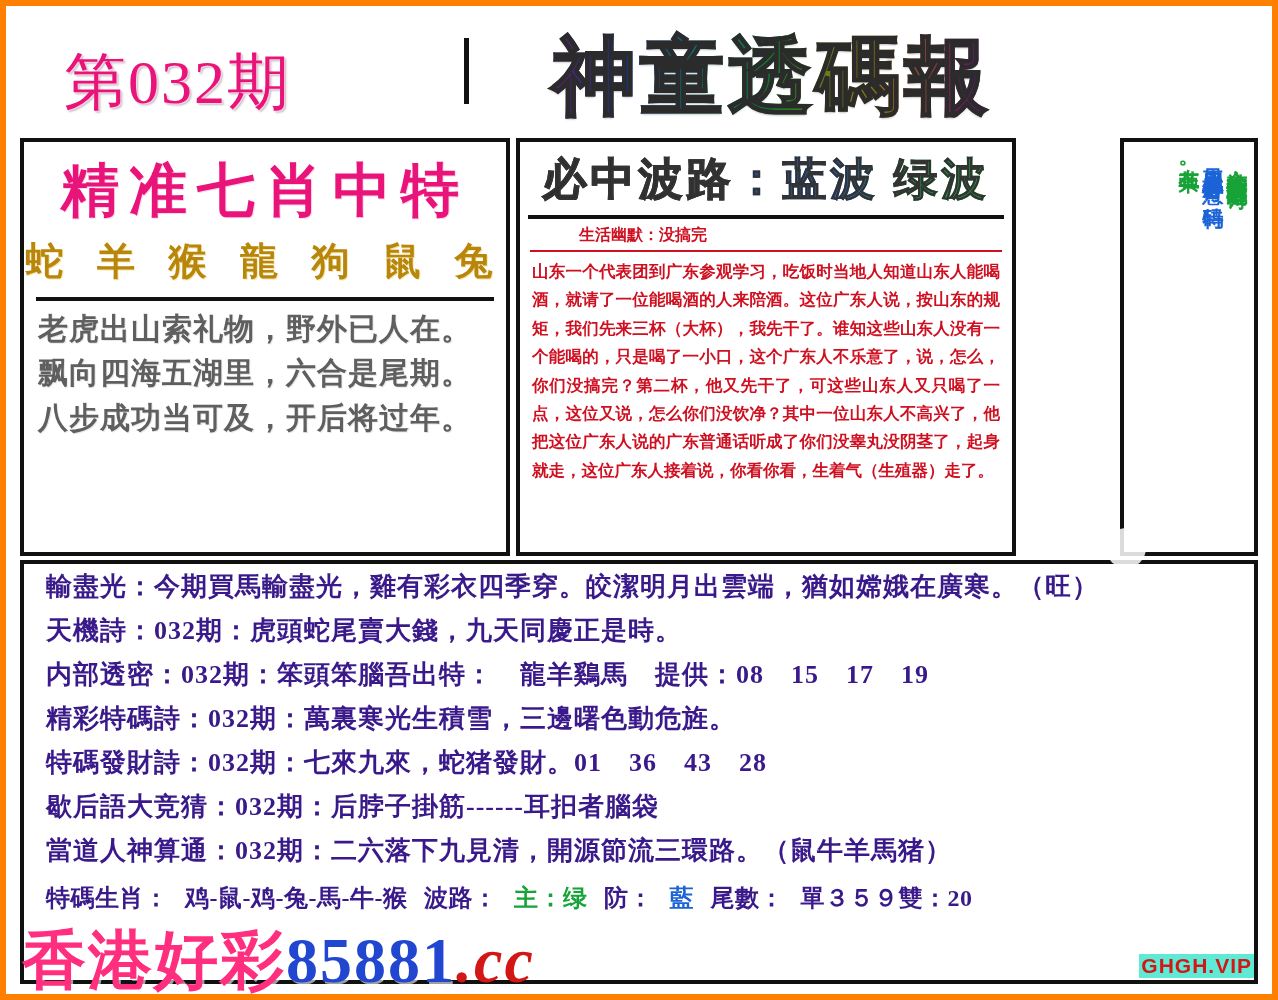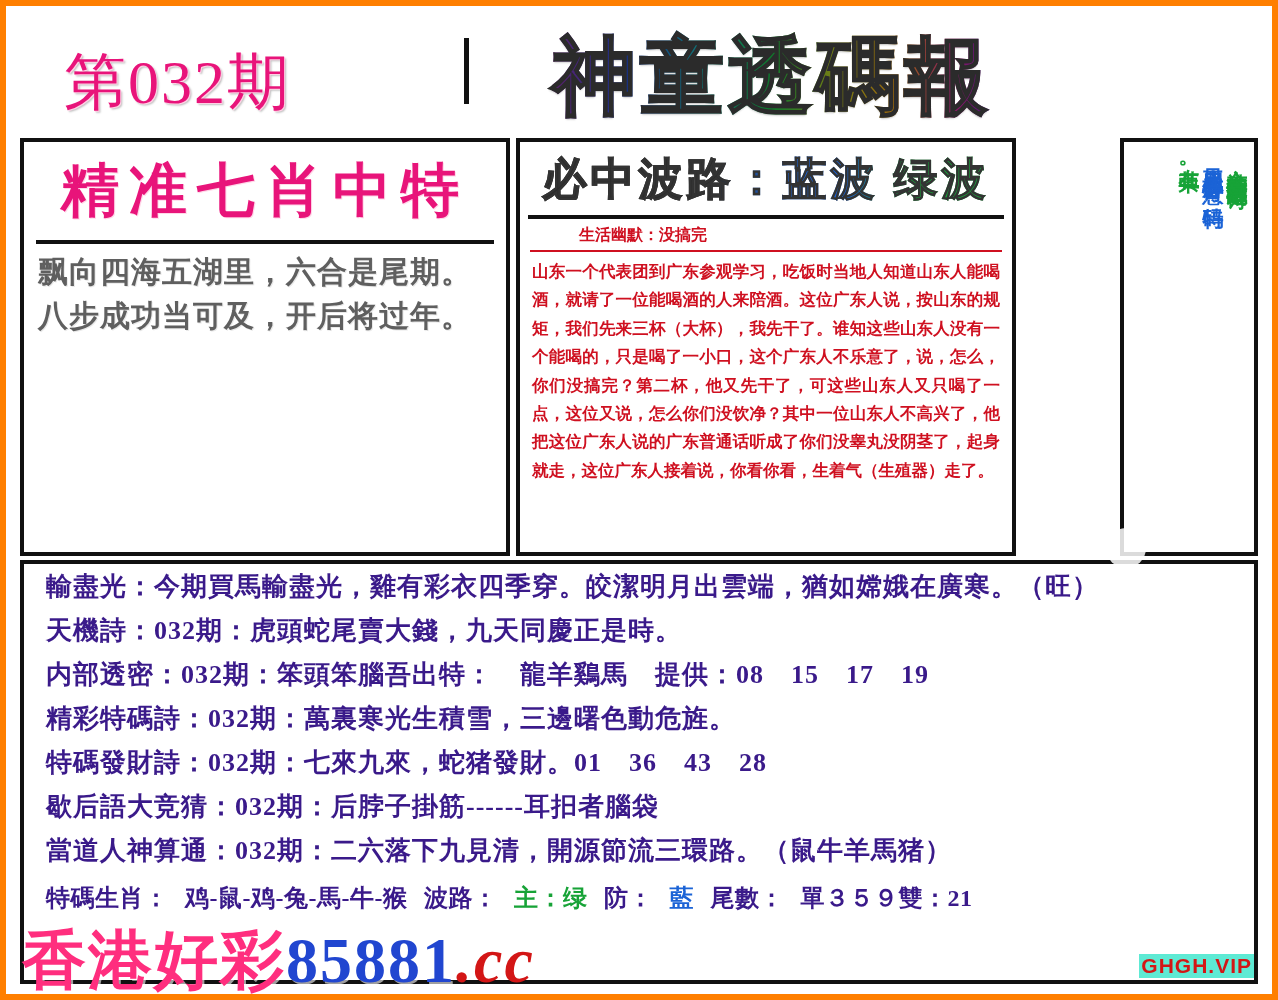--- a/index.html
+++ b/index.html
@@ -213,22 +213,24 @@
     <div class="header">
       <div class="issue">第032期</div>
       <div class="vbar"></div>
       <div class="title">神童透碼報</div>
     </div>
 
     <div class="panels">
 
       <div class="panel panel-left">
         <div class="pl-title">精准七肖中特</div>
+        <div class="pl-zodiac">蛇 羊 猴 龍 狗 鼠 兔</div>
         <div class="pl-rule"></div>
         <div class="pl-poem">
+          <div>老虎出山索礼物，野外已人在。</div>
           <div>飘向四海五湖里，六合是尾期。</div>
           <div>八步成功当可及，开后将过年。</div>
         </div>
       </div>
 
       <div class="panel panel-mid">
         <div class="pm-title">必中波路：蓝波 绿波</div>
         <div class="pm-rule"></div>
         <div class="pm-sub">生活幽默：没搞完</div>
         <div class="pm-rule2"></div>
@@ -268,21 +270,21 @@
       </div>
 
       <div class="bottomline">
         <span class="seg">特碼生肖：</span>
         <span class="seg">鸡-鼠-鸡-兔-馬-牛-猴</span>
         <span class="seg">波路：</span>
         <span class="seg g">主：绿</span>
         <span class="seg">防：</span>
         <span class="seg b">藍</span>
         <span class="seg">尾數：</span>
-        <span class="seg">單３５９雙：21</span>
+        <span class="seg">單３５９雙：20</span>
       </div>
     </div>
 
     <div class="wm-circle"></div>
     <div class="wm-main">
       <span class="pink">香港好彩</span><span class="blue">85881</span><span class="ccc">.cc</span>
     </div>
     <div class="wm-corner">GHGH.VIP</div>
   </div>
 </div>

